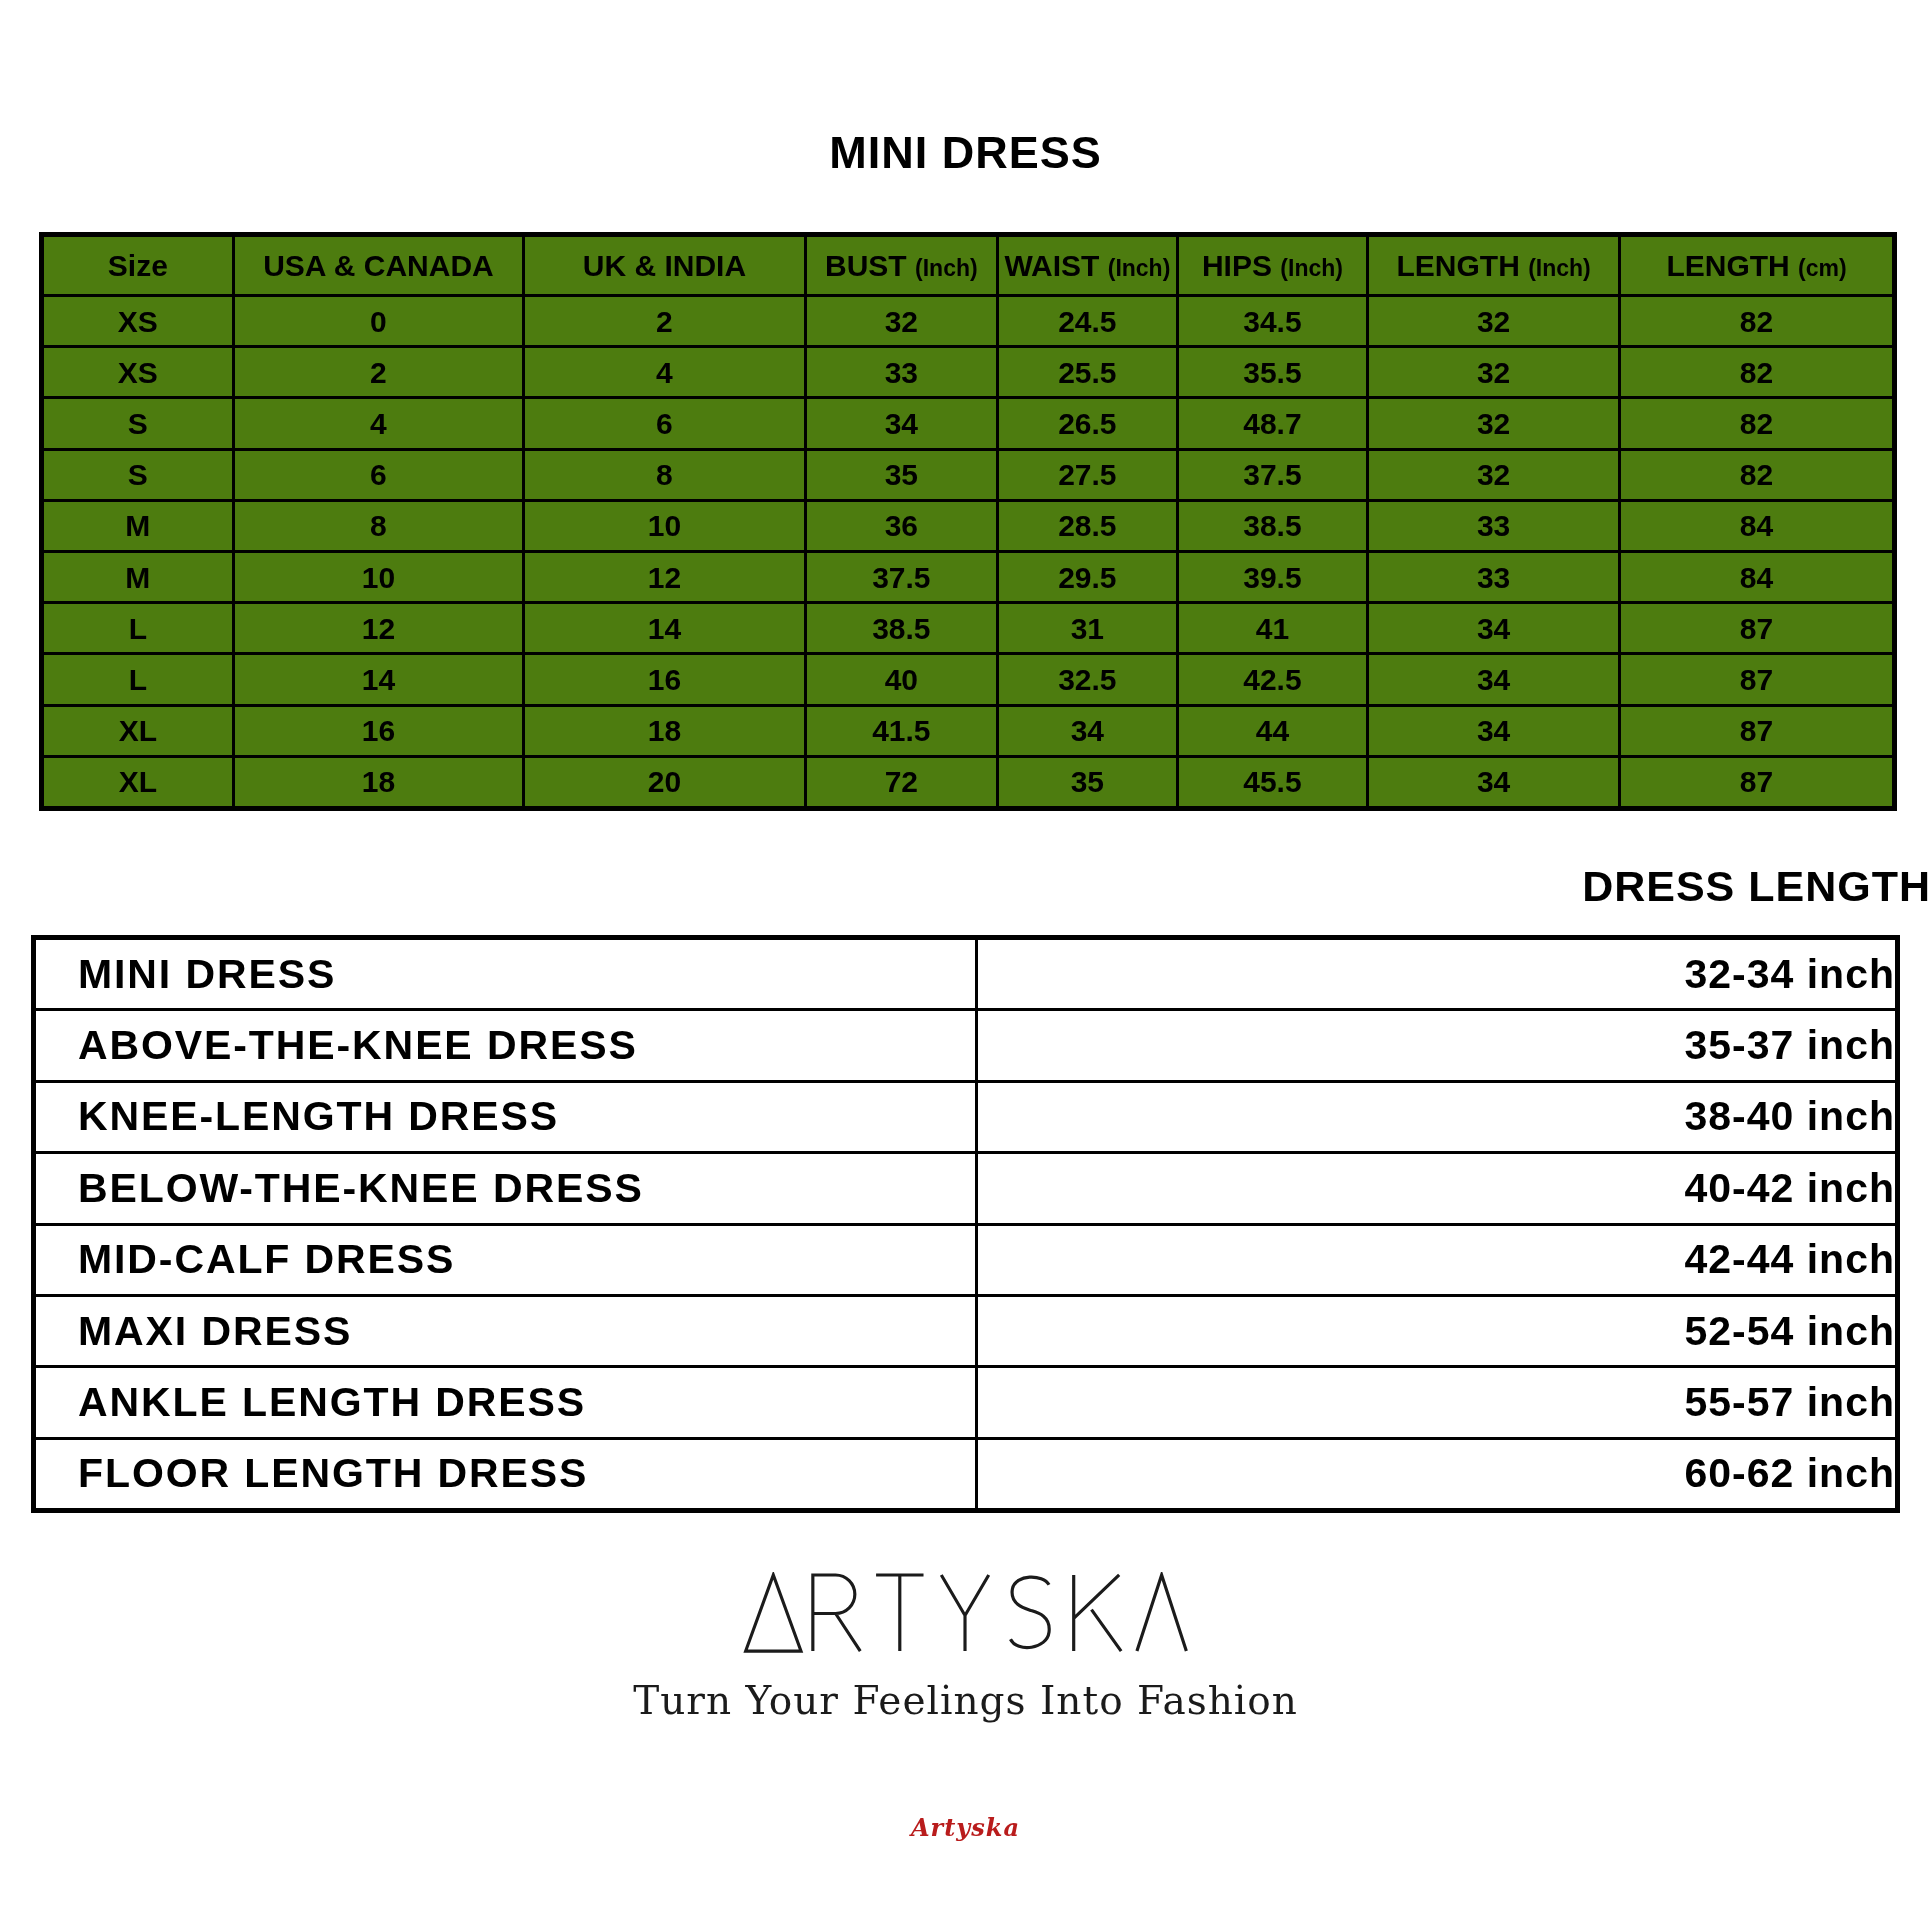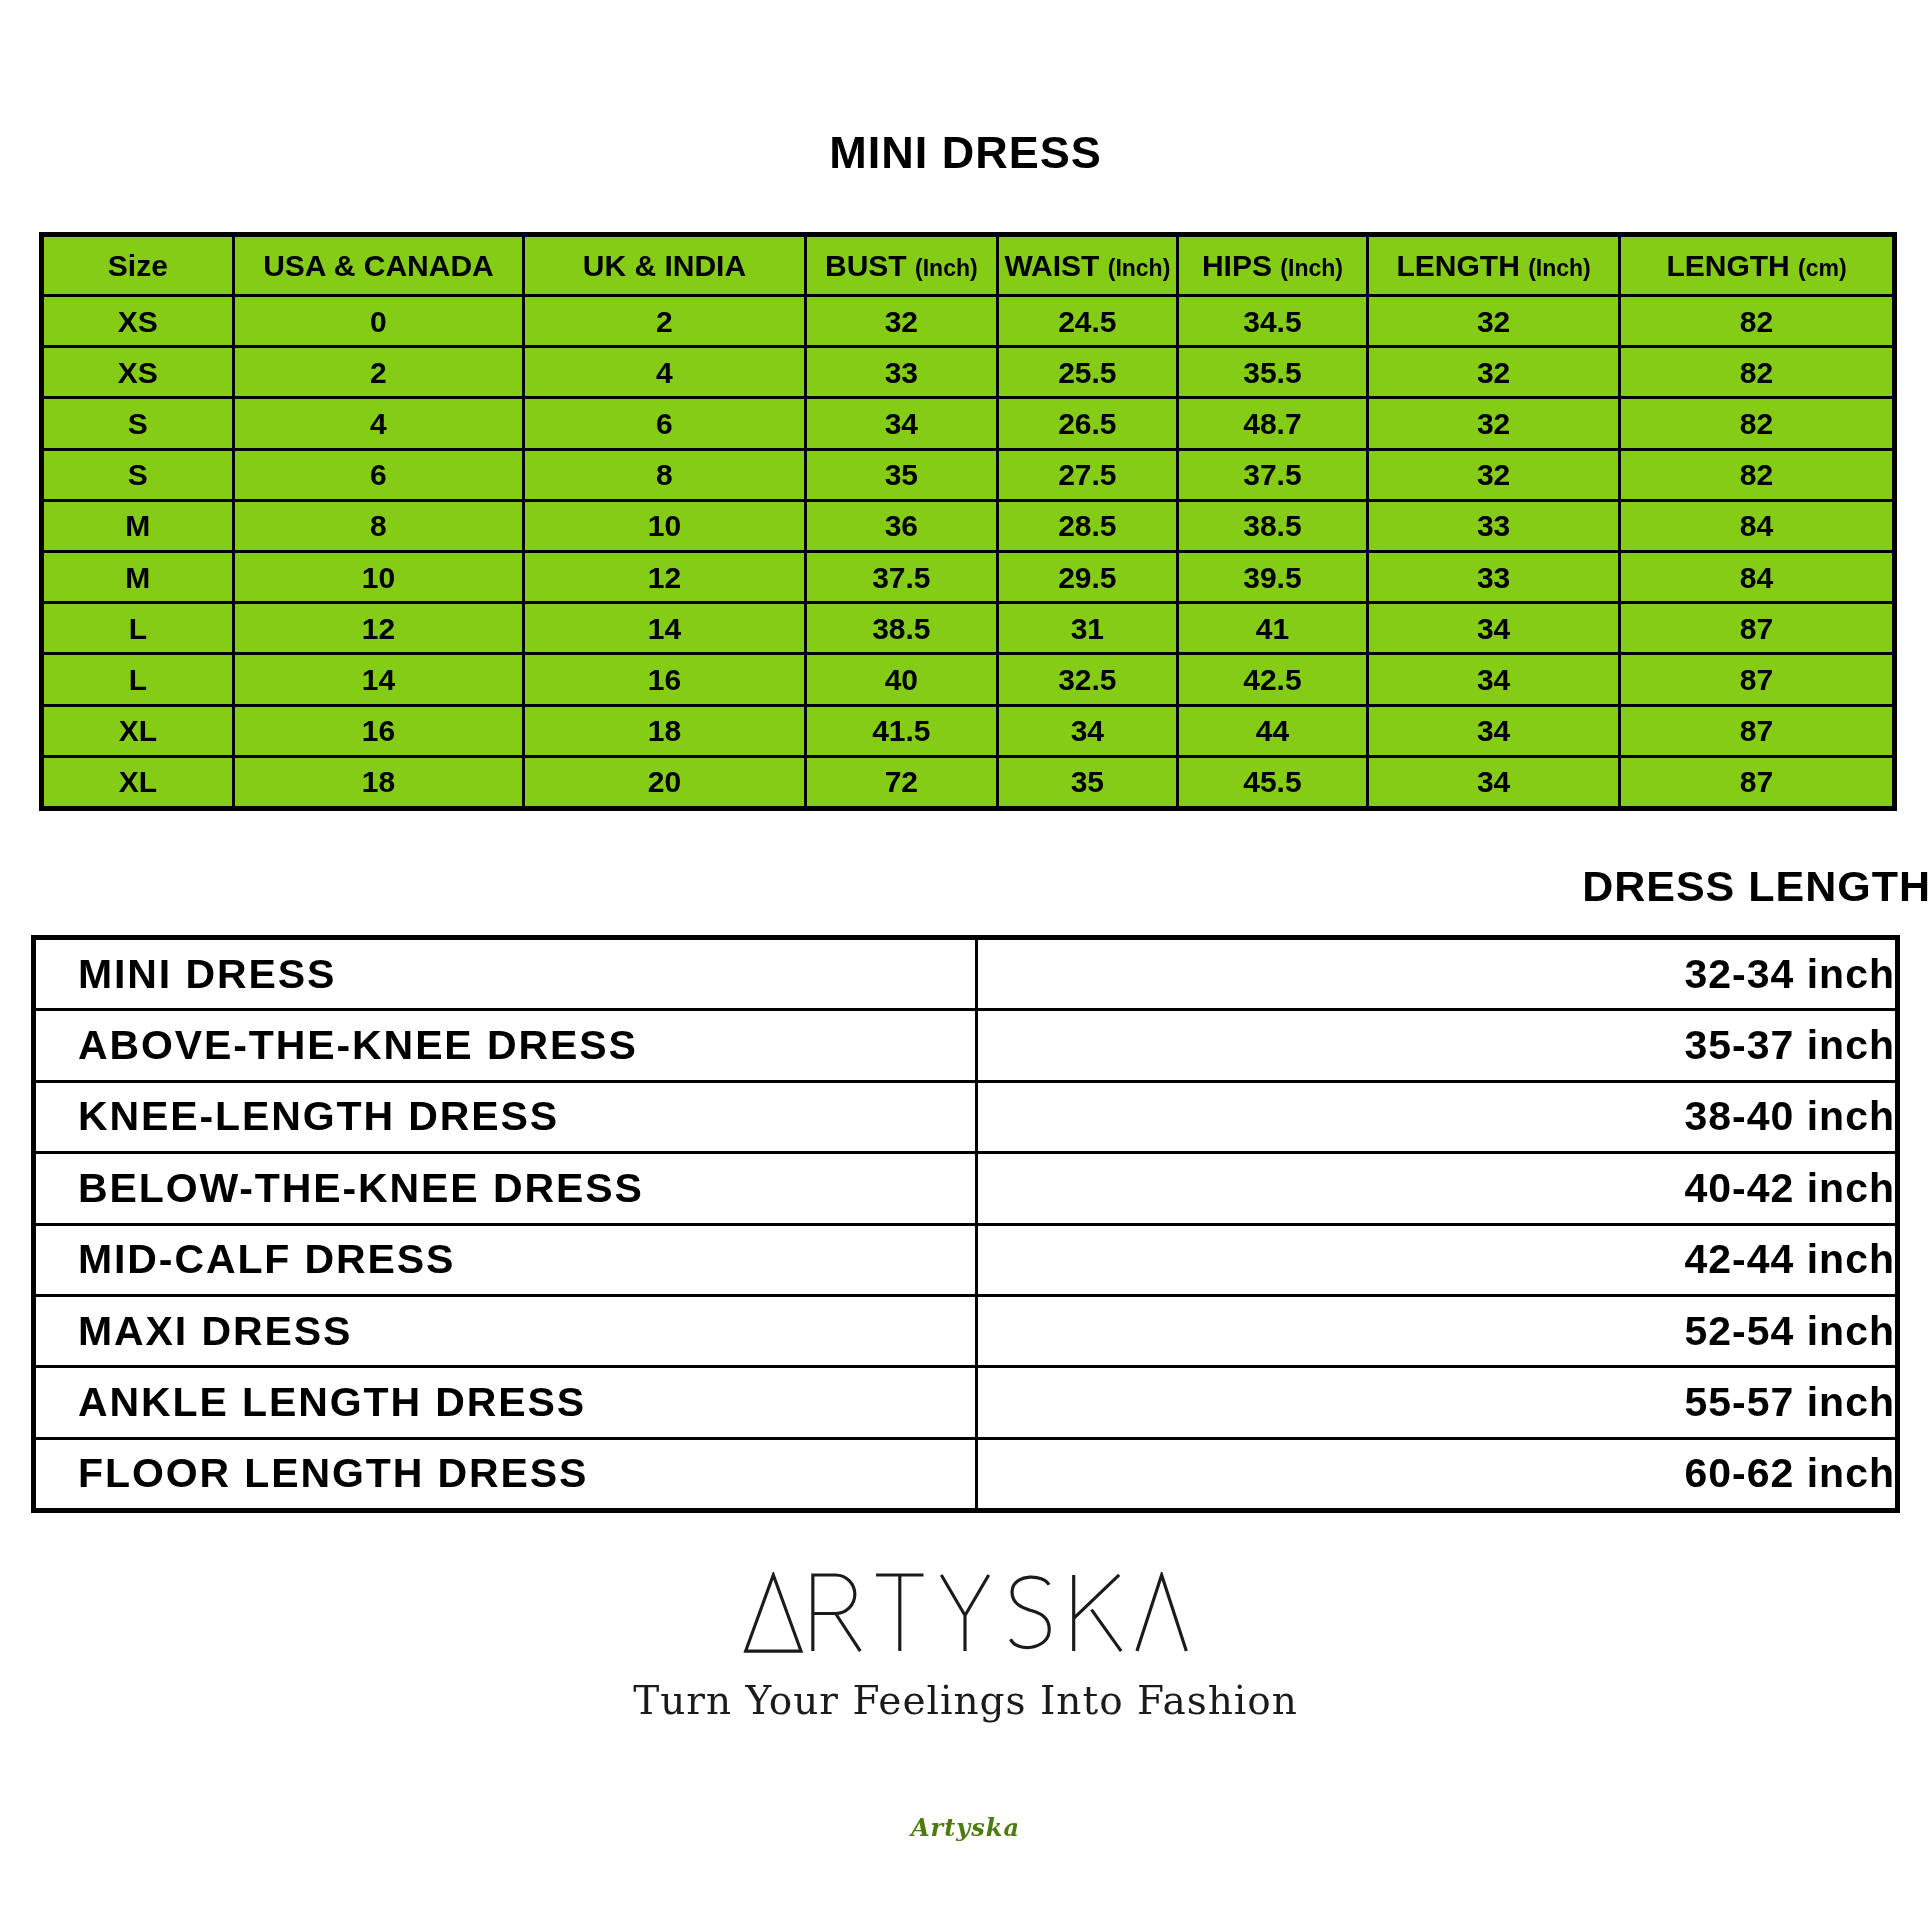--- a/index.html
+++ b/index.html
@@ -7,21 +7,21 @@
     width:1931px;height:1931px;background:#ffffff;color:#000;
     font-family:"Liberation Sans", sans-serif;position:relative;overflow:hidden;
   }
   .page-title{
     position:absolute;top:127px;left:0;width:100%;margin:0;
     text-align:center;font-size:45px;font-weight:700;letter-spacing:1px;
   }
   
   .tbl1{
     position:absolute;left:39px;top:232px;width:1854px;height:575px;
-    border:2.9px solid #000;background:#84cc16;
+    border:2.9px solid #000;background:#4d7c0f;
   }
   table.sz{width:100%;height:100%;border-collapse:collapse;table-layout:fixed;}
   .sz th,.sz td{
     border:3.9px solid #000;text-align:center;vertical-align:middle;padding:0;
     font-size:30px;font-weight:700;line-height:1.1;
   }
   .sz thead tr{height:60px;}
   .h-sub{font-size:23px;font-weight:700;}
   
   .sec-title{
@@ -39,21 +39,21 @@
   
   .brand{position:absolute;top:1572px;left:0;width:100%;text-align:center;}
   .logo-svg{display:block;margin:0 auto;}
   .tagline{
     margin-top:23px;font-family:"DejaVu Serif", serif;
     font-size:39px;color:#1b1b1b;letter-spacing:1px;
   }
   .sig{
     position:absolute;top:1813px;left:0;width:100%;text-align:center;
     font-family:"DejaVu Serif", serif;font-style:italic;font-weight:700;
-    font-size:24px;color:#4d7c0f;letter-spacing:1px;
+    font-size:24px;color:#b91c1c;letter-spacing:1px;
   }
 </style>
 </head>
 <body>
 
 <h1 class="page-title">MINI DRESS</h1>
 
 <div class="tbl1">
   <table class="sz">
     <colgroup>

